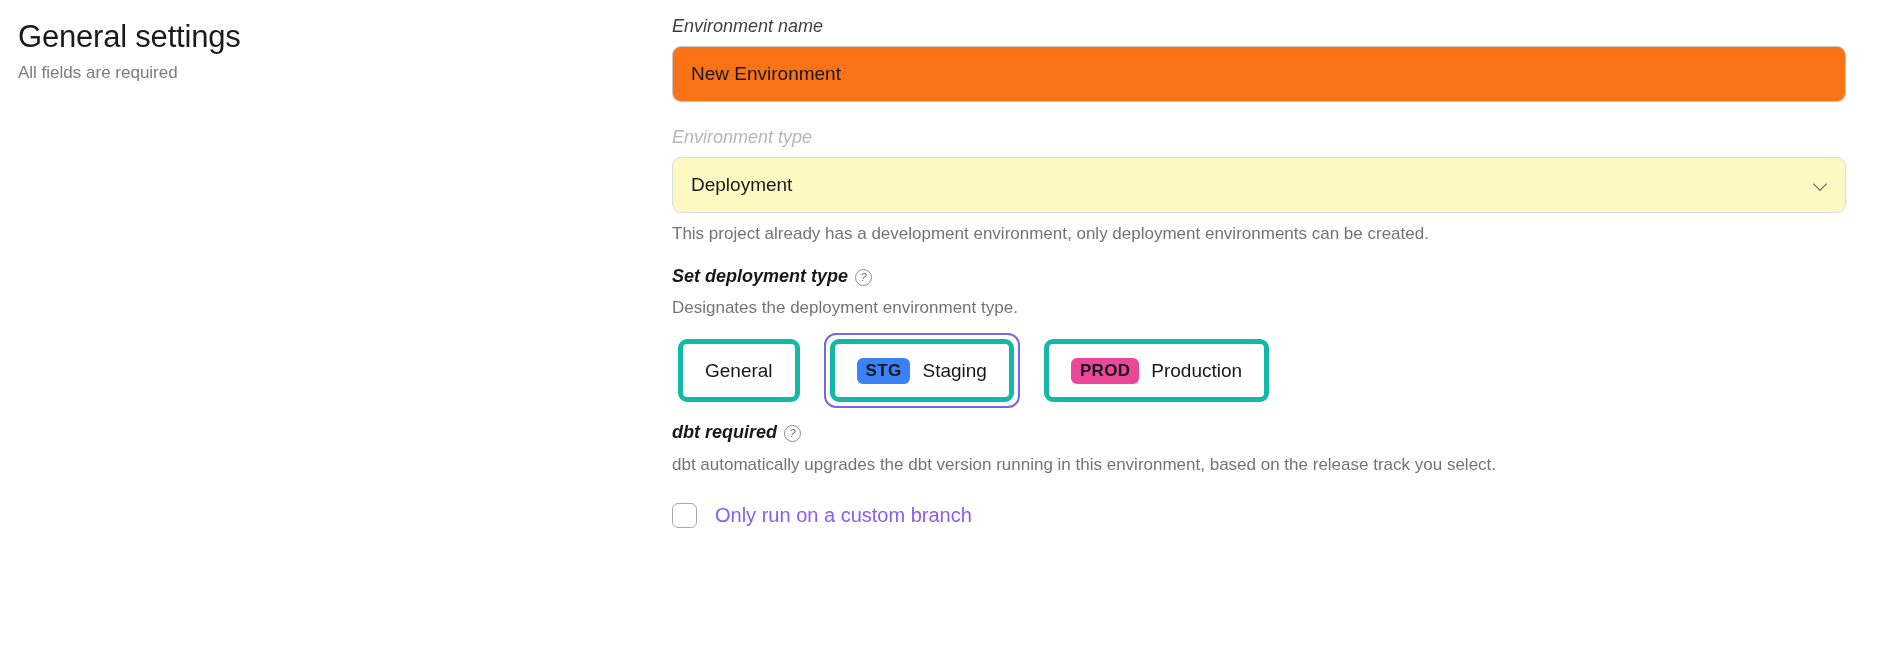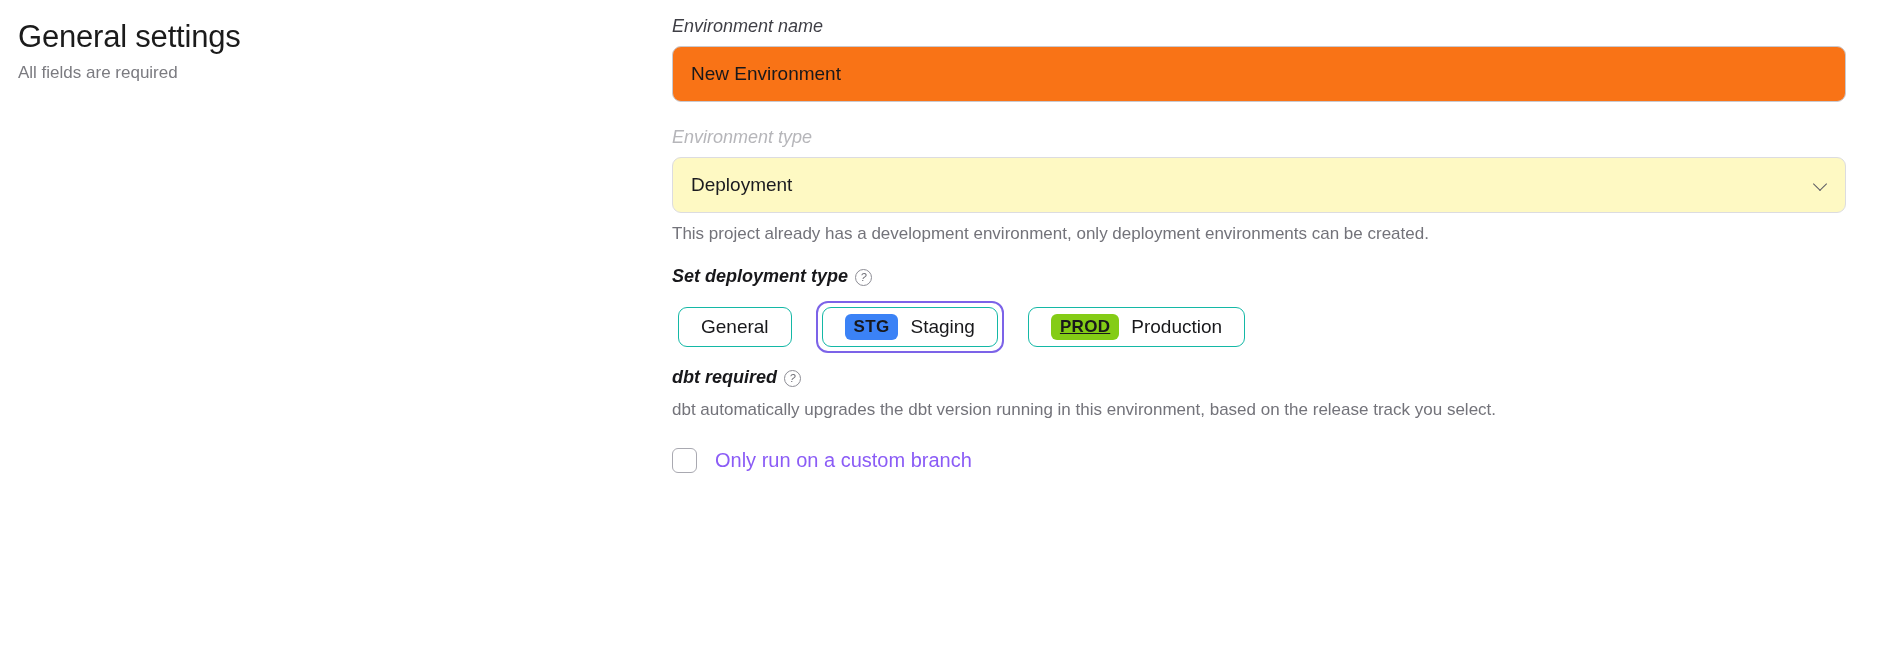--- a/index.html
+++ b/index.html
@@ -136,22 +136,22 @@
   .seg-wrap {
     border-radius: 12px;
     padding: 4px;
     border: 2px solid transparent;
     display: inline-block;
   }
   .seg-wrap.selected {
     border-color: #7c63e8;
   }
   .seg-btn {
-    height: 40px;
-    border: 1px solid #14b8a6;
+    height: 63px;
+    border: 5px solid #14b8a6;
     border-radius: 9px;
     background: #ffffff;
     display: flex;
     align-items: center;
     gap: 12px;
     padding: 0 22px;
     font-size: 19px;
     color: #18181b;
     font-family: "Liberation Sans", sans-serif;
     cursor: pointer;
@@ -160,21 +160,21 @@
   .seg-btn .badge {
     font-size: 17px;
     font-weight: 700;
     letter-spacing: 0.3px;
     padding: 4px 9px;
     border-radius: 6px;
     line-height: 18px;
     color: #18181b;
   }
   .badge-stg { background: #3b82f6; }
-  .badge-prod { background: #84cc16; text-decoration: underline; }
+  .badge-prod { background: #ec4899; }
 
   
   .help-icon {
     width: 17px;
     height: 17px;
     border-radius: 50%;
     border: 1.4px solid #8d8d95;
     display: inline-flex;
     align-items: center;
     justify-content: center;
@@ -238,20 +238,21 @@
       <div class="helper-text">This project already has a development environment, only deployment environments can be created.</div>
     </div>
 
     <div class="spacer-18"></div>
 
     <div class="field">
       <div class="field-label strong">
         <span>Set deployment type</span>
         <span class="help-icon">?</span>
       </div>
+      <div class="helper-text tight">Designates the deployment environment type.</div>
 
       <div class="seg-group">
 
         <span class="seg-wrap">
           <button class="seg-btn">
             <span>General</span>
           </button>
         </span>
 
         <span class="seg-wrap selected">

